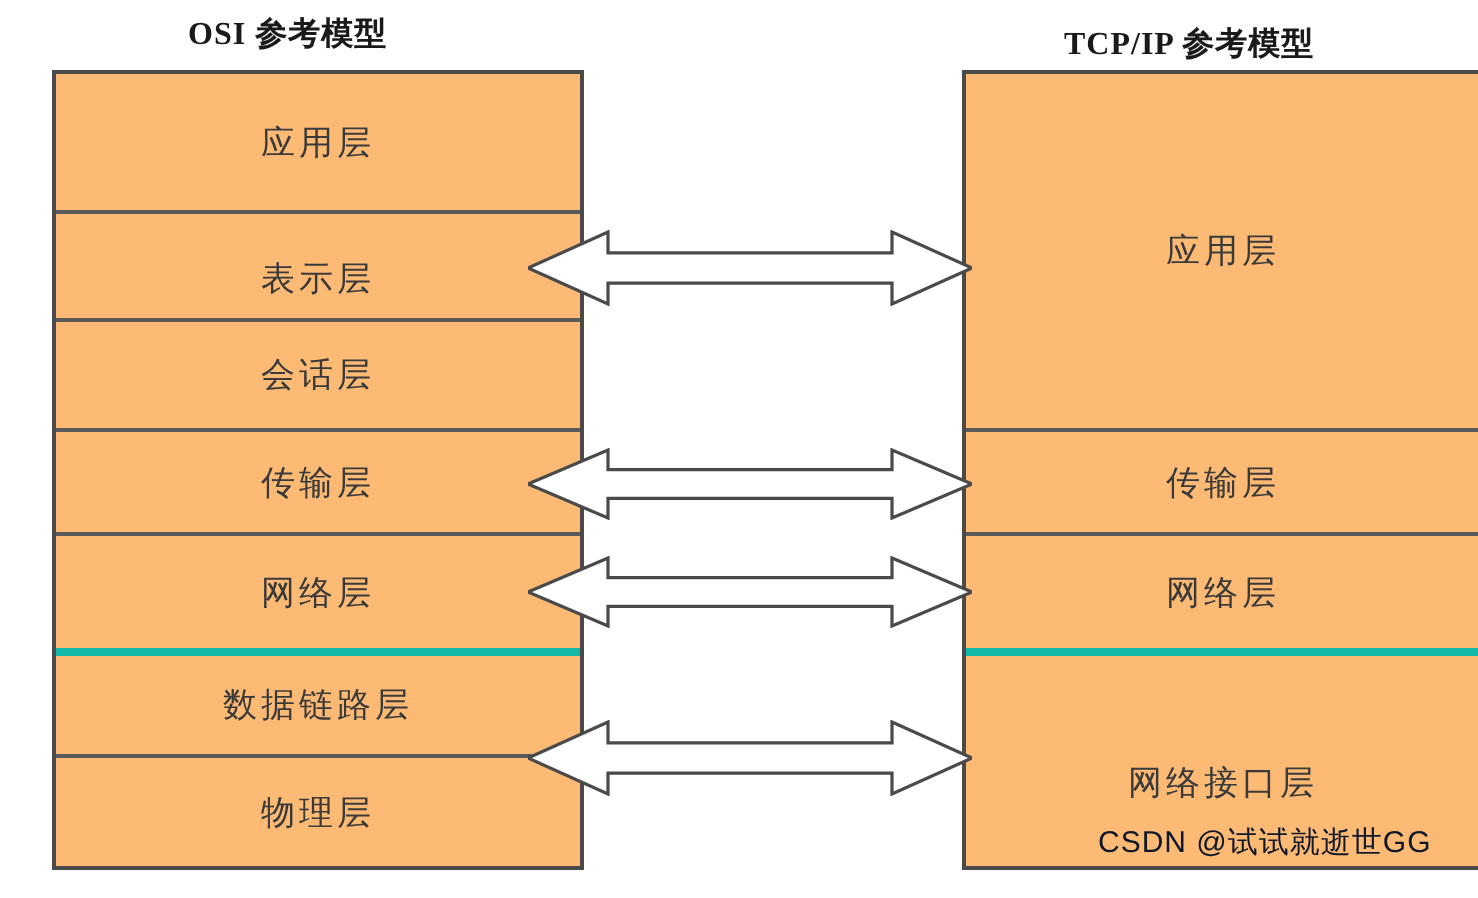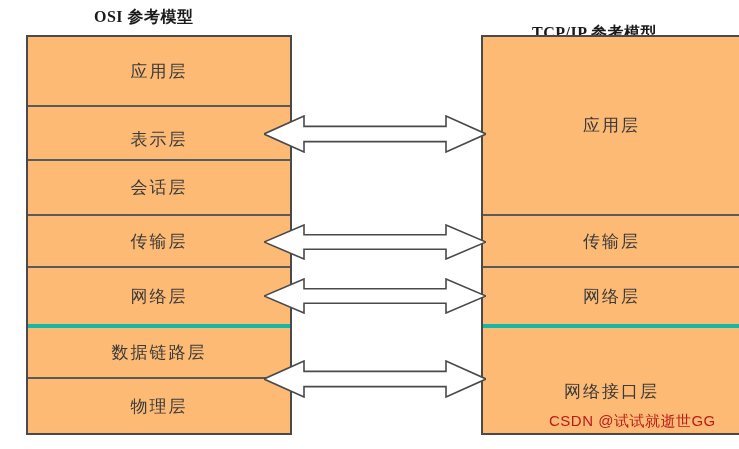--- a/index.html
+++ b/index.html
@@ -23,21 +23,21 @@
   .model-title {
     position: absolute;
     font-family: "Liberation Serif", serif;
     font-weight: bold;
     font-size: 16px;
     color: #1a1a1a;
     white-space: nowrap;
     letter-spacing: 0.5px;
   }
   #osi-title  { left: 78px;  top: 7px; }
-  #tcp-title  { left: 516px; top: 23px; }
+  #tcp-title  { left: 516px; top: 12px; }
 
   
   .stack {
     position: absolute;
     box-sizing: border-box;
     border: 2px solid #4a4a4a;
     background: #fdba74;
   }
   #osi-stack { left: 10px;  top: 35px; width: 266px; height: 400px; }
   #tcp-stack { left: 465px; top: 35px; width: 261px; height: 400px; }
@@ -65,21 +65,21 @@
   }
   .arrow-wrap svg { display: block; }
 
   
   #watermark {
     position: absolute;
     left: 533px;
     top: 412px;
     font-family: "Liberation Sans", sans-serif;
     font-size: 15px;
-    color: #b91c1c;
+    color: #0f172a;
     white-space: nowrap;
     letter-spacing: 0.5px;
     user-select: none;
   }
 </style>
 </head>
 <body>
 
 <div id="canvas">
 

